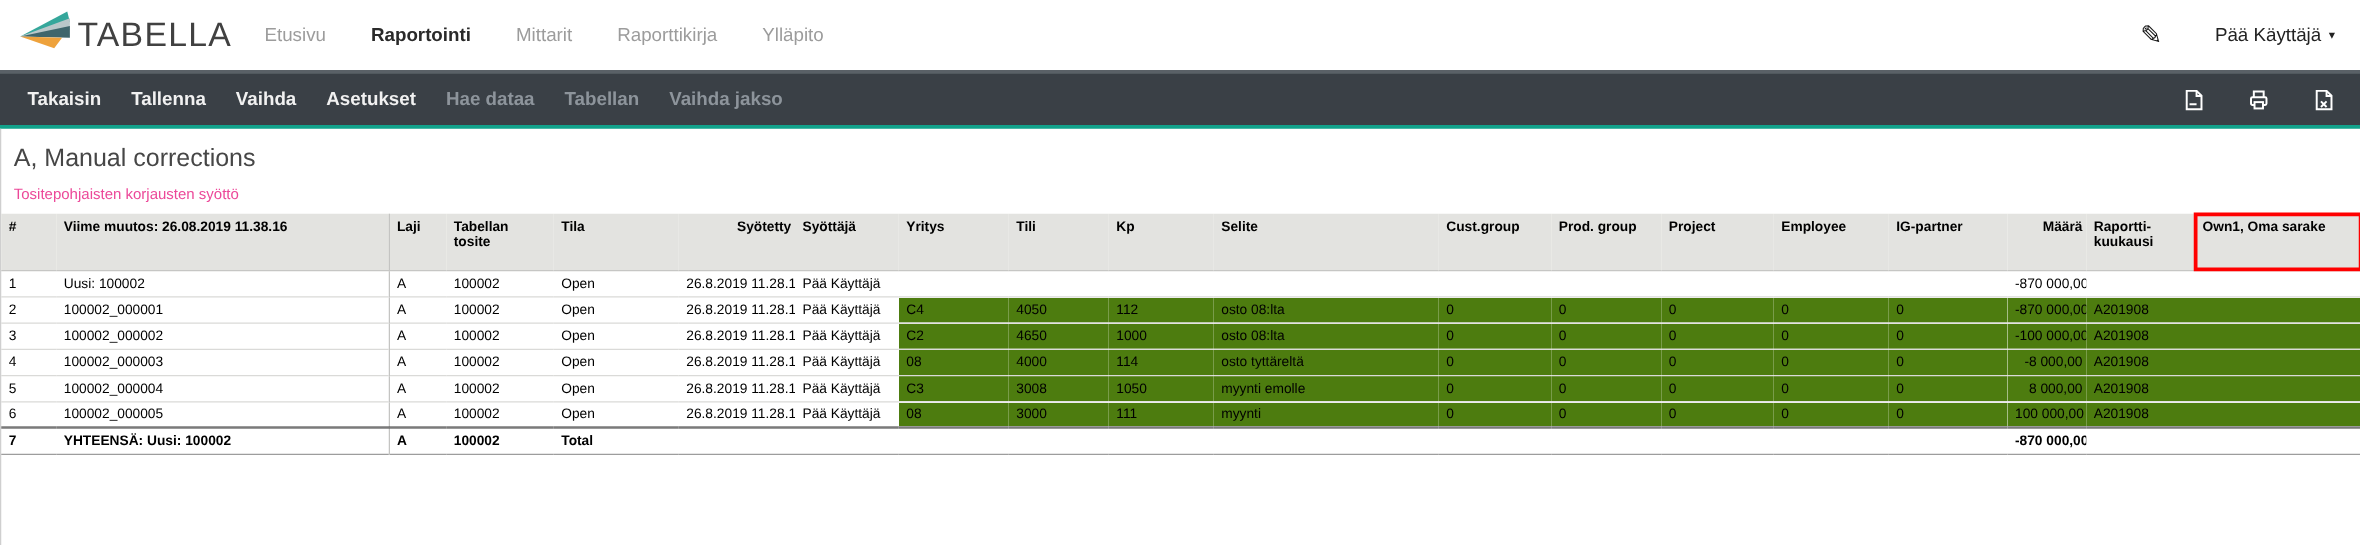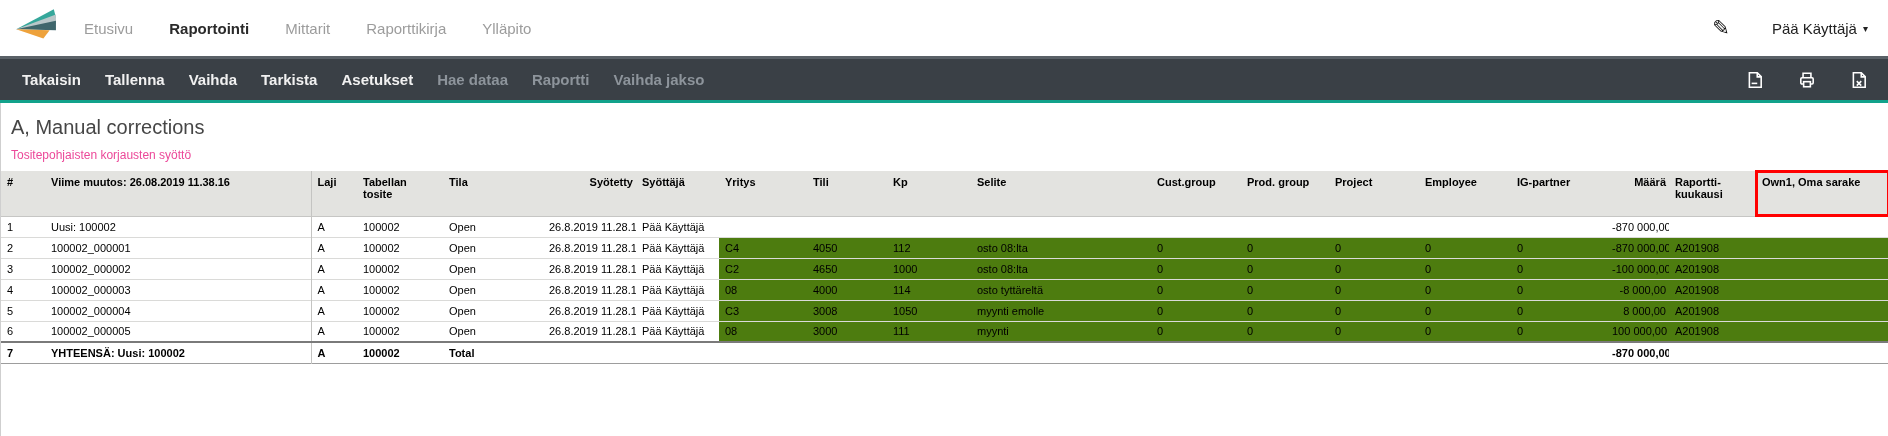--- a/index.html
+++ b/index.html
@@ -72,20 +72,21 @@
 <div class="topbar">
   <div class="logo">
     <span>
       <svg viewBox="0 0 44 36">
         <path d="M42 10 L4 21 L40 2 Z" fill="#35a79b"></path>
         <path d="M42 16 L4 21 L42 7 Z" fill="#b9c7c9"></path>
         <path d="M42 22 L4 21 L42 13 Z" fill="#3f666c"></path>
         <path d="M30 30 L4 21 L36 22 Z" fill="#eea23c"></path>
       </svg>
     </span>
+    <span class="logo-text">TABELLA</span>
   </div>
   <div class="mainnav">
     <span class="nav-link">Etusivu</span>
     <span class="nav-link active">Raportointi</span>
     <span class="nav-link">Mittarit</span>
     <span class="nav-link">Raporttikirja</span>
     <span class="nav-link">Ylläpito</span>
   </div>
   <div class="topbar-right">
     <span class="pencil">✎</span>
@@ -93,24 +94,23 @@
       <span>Pää Käyttäjä</span>
       <span class="caret">▾</span>
     </span>
   </div>
 </div>
 
 <div class="toolbar">
   <span class="tool-item">Takaisin</span>
   <span class="tool-item">Tallenna</span>
   <span class="tool-item">Vaihda</span>
-  <span class="tool-item">Tarkista</span>
   <span class="tool-item">Asetukset</span>
   <span class="tool-item disabled">Hae dataa</span>
-  <span class="tool-item disabled">Raportti</span>
+  <span class="tool-item disabled">Tabellan</span>
   <span class="tool-item disabled">Vaihda jakso</span>
   <div class="toolbar-right">
     <span class="icon-btn">
       <svg viewBox="0 0 16 16">
           <path d="M3 1.5h7l3.5 3.5v9.5H3z"></path>
           <path d="M10 1.5v3.7h3.5"></path>
           <path d="M5 11h5"></path>
         </svg>
     </span>
     <span class="icon-btn">

